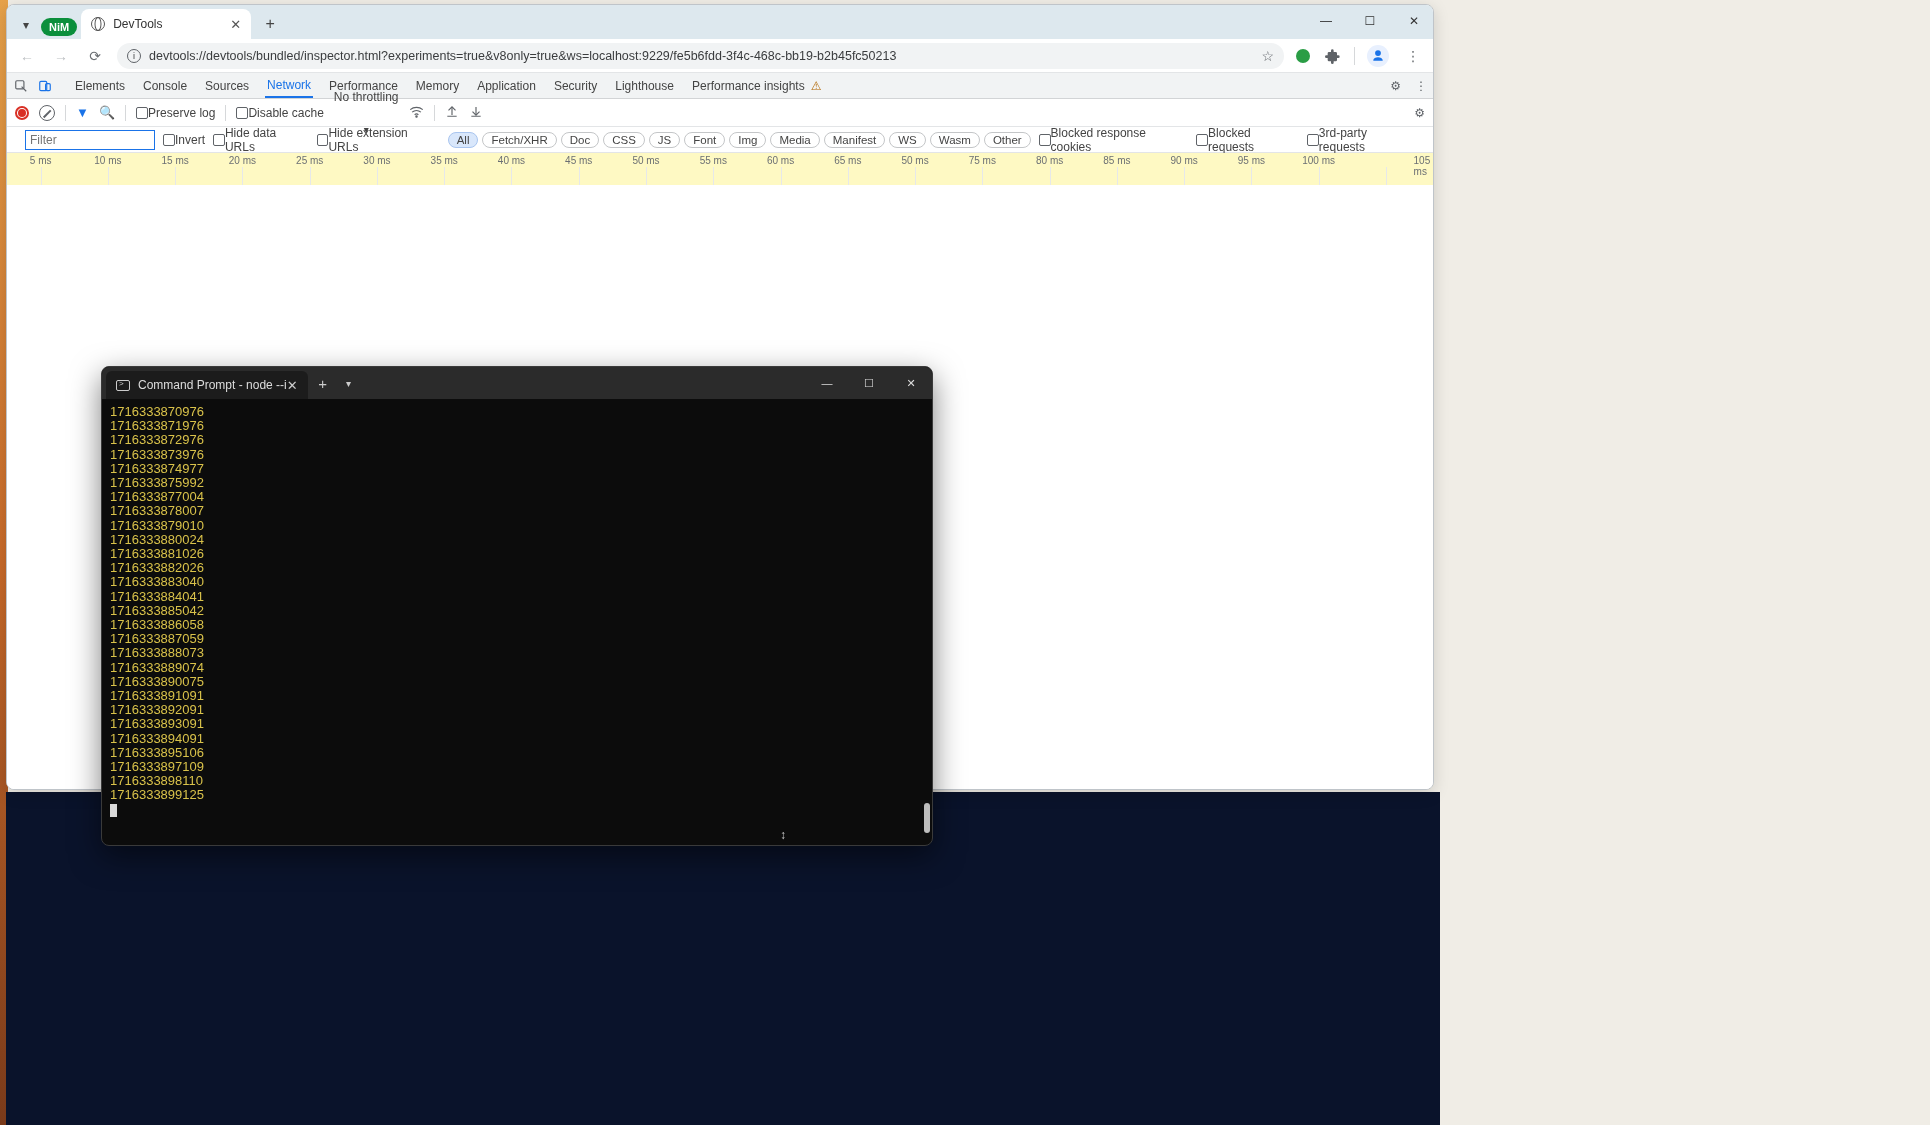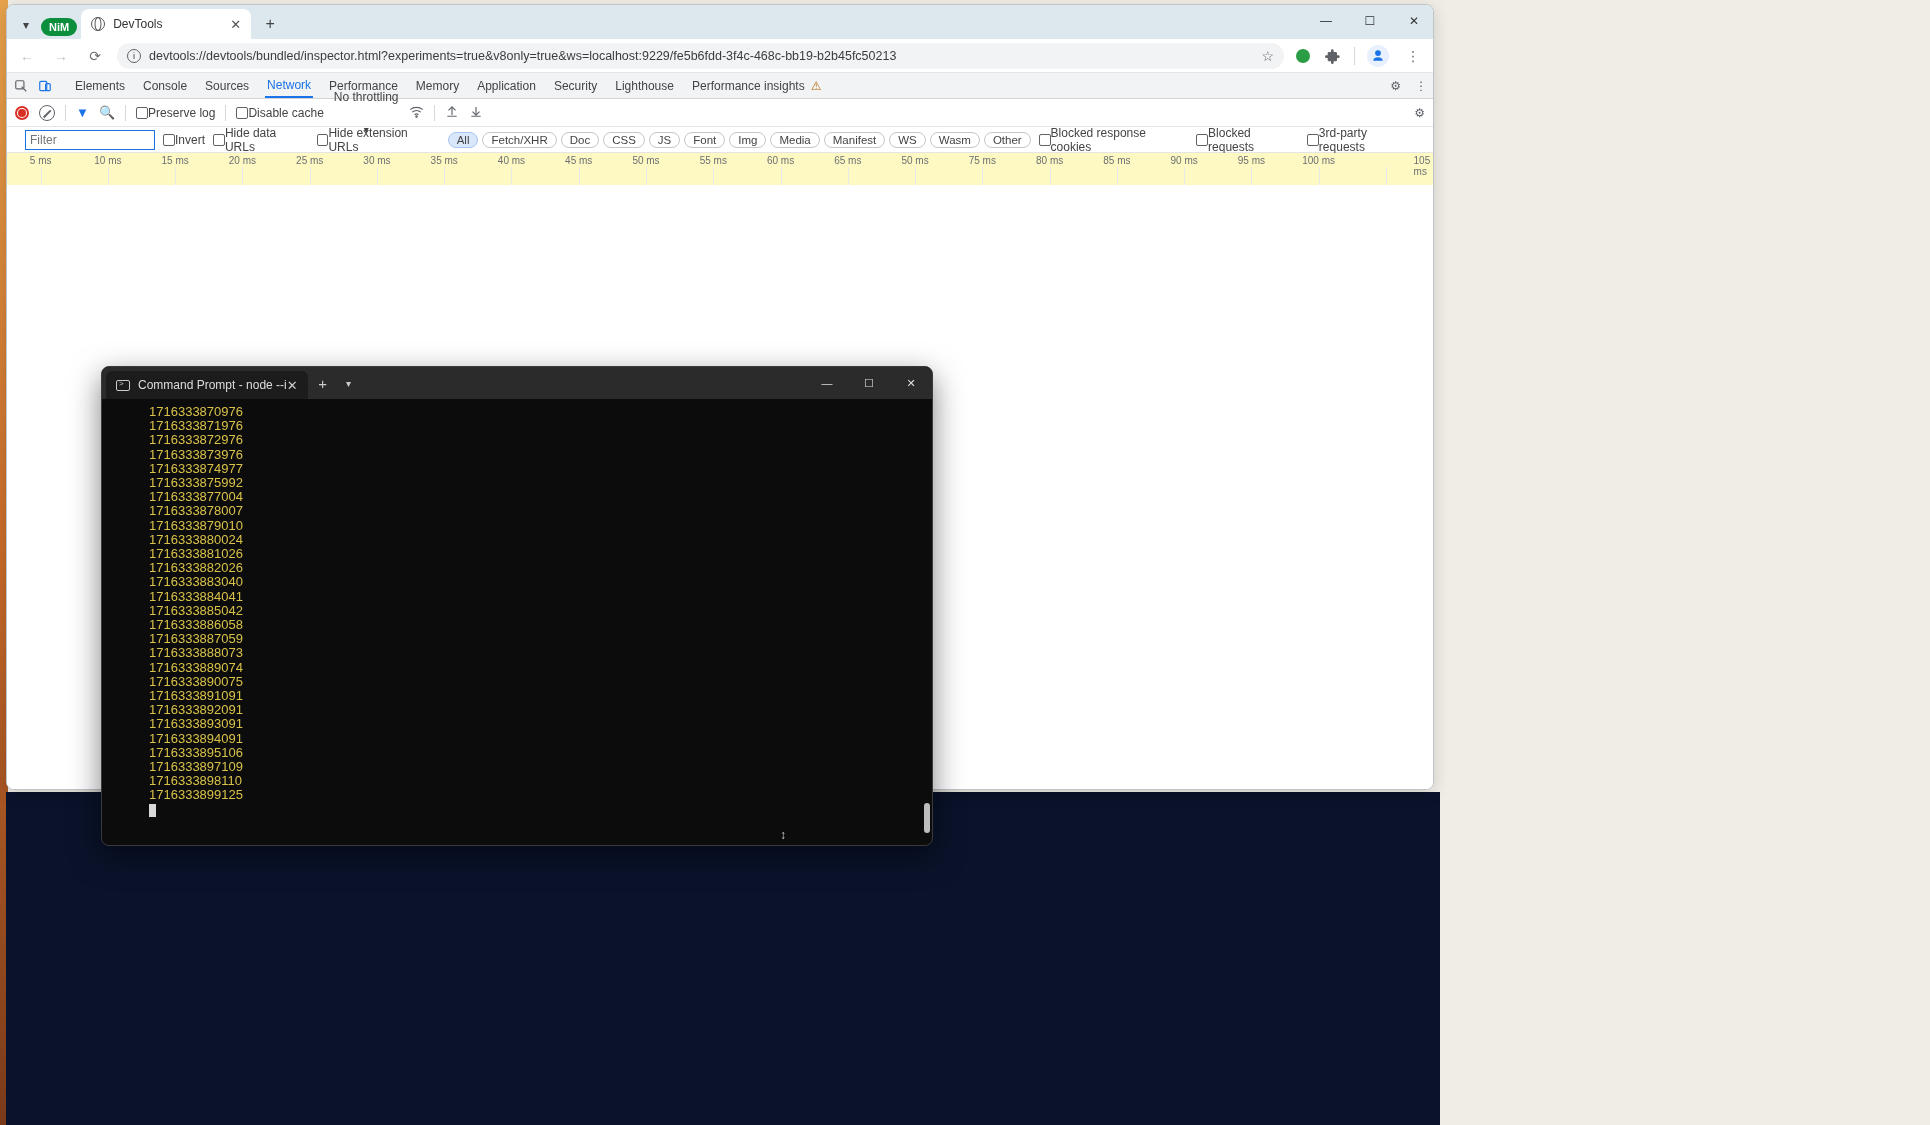--- a/index.html
+++ b/index.html
@@ -86,21 +86,21 @@
 .cmd-tab{background:#1c1c1c;display:flex;align-items:center;padding:0 10px;font-size:12px;color:#ddd;min-width:170px;position:relative;border-radius:6px 6px 0 0;margin:4px 0 0 4px;}
 .cmd-tab .term-icon{width:14px;height:11px;border:1.2px solid #ccc;border-radius:2px;margin-right:8px;position:relative;}
 .cmd-tab .term-icon::after{content:">";position:absolute;left:2px;top:-2px;font-size:8px;color:#ccc;}
 .cmd-tab .close{margin-left:auto;color:#ccc;font-size:13px;cursor:pointer;}
 .cmd-newtab{width:30px;display:flex;align-items:center;justify-content:center;color:#ccc;font-size:15px;cursor:pointer;}
 .cmd-drop{width:22px;display:flex;align-items:center;justify-content:center;color:#ccc;font-size:10px;cursor:pointer;}
 .cmd-titlebar .spacer{flex:1;}
 .cmd-winctl{display:flex;}
 .cmd-winctl div{width:42px;display:flex;align-items:center;justify-content:center;color:#ddd;font-size:11px;cursor:pointer;}
 .cmd-body{position:absolute;top:32px;left:0;right:0;bottom:0;padding:6px 8px;font-family:Consolas,"Courier New",monospace;font-size:13px;line-height:14.2px;color:#d9c24a;overflow:hidden;}
-.cmd-body div{white-space:pre;margin-left:39px;}
+.cmd-body div{white-space:pre;}
 .cursor{display:inline-block;width:7px;height:13px;background:#d9d9d9;vertical-align:bottom;}
 .cmd-scroll-thumb{position:absolute;right:2px;bottom:12px;width:6px;height:30px;background:#bdbdbd;border-radius:3px;}
 
 
 .desktop-left{position:absolute;left:0;top:0;width:8px;height:100%;background:linear-gradient(#e7a24a,#c86a2a 50%,#7a3a1a);}
 
 .bottom-dark{position:absolute;left:6px;right:490px;top:792px;bottom:0;background:#0a132b;}
 .resize-handle{position:absolute;left:780px;top:828px;color:#ccc;font-size:12px;}
 </style>
 </head>

